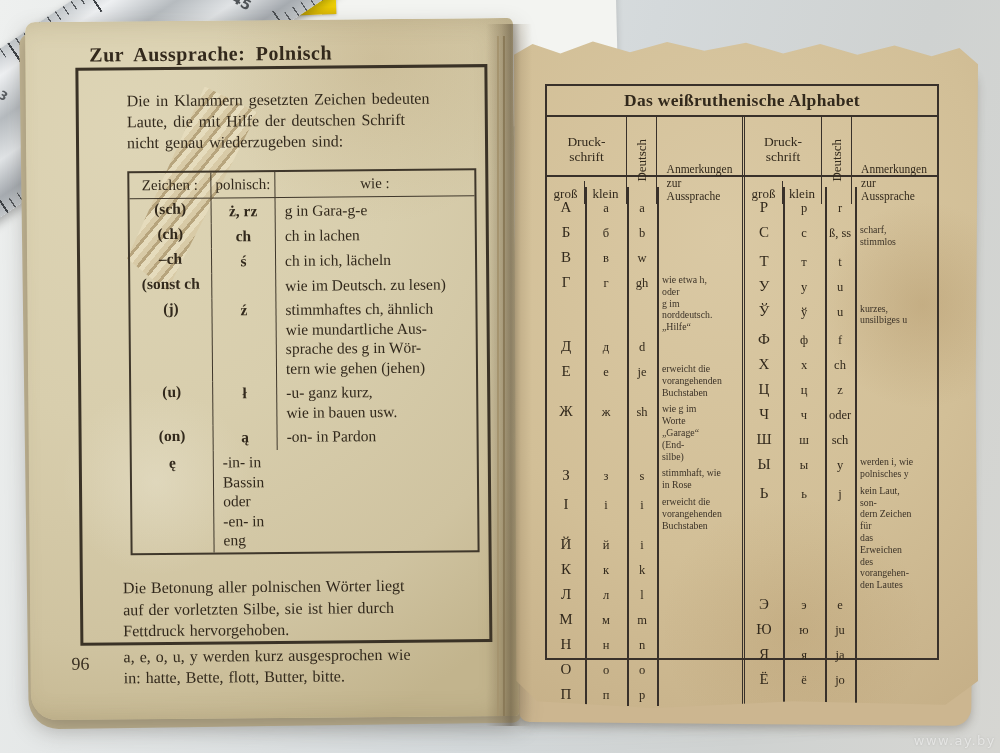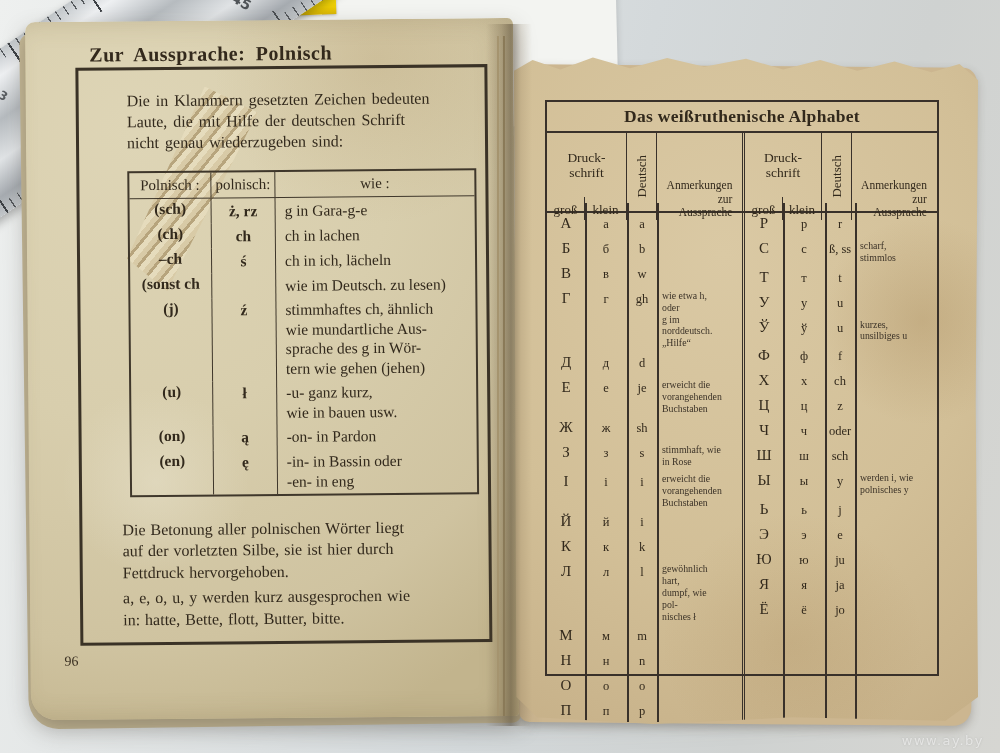--- a/index.html
+++ b/index.html
@@ -43,21 +43,21 @@
     border-radius:10px 6px 4px 26px;
     background:
       radial-gradient(circle at 72% 6%, rgba(165,135,85,.22), transparent 22%),
       radial-gradient(circle at 26% 66%, rgba(235,230,210,.45), transparent 16%),
       radial-gradient(120% 92% at 22% 16%, #ded5b6 0%, #d8cead 45%, #cfc3a0 80%, #c2b48d 100%);
     box-shadow:0 10px 22px rgba(60,55,45,.35), inset -14px 0 26px rgba(110,90,55,.22);}
   .tear{position:absolute;left:100px;top:66px;width:132px;height:204px;
     clip-path:polygon(60% 0,100% 13%,30% 100%,0 84%);
     background:repeating-linear-gradient(130deg,#d8caa6 0 5px,#b5a27a 5px 8px,#e6dcbd 8px 13px);
     border-radius:8px;opacity:.95;}
-  .page-right{position:absolute;left:514px;top:52px;width:464px;height:672px;
+  .page-right{position:absolute;left:514px;top:36px;width:464px;height:672px;
     background:
       radial-gradient(circle at 88% 40%, rgba(150,115,65,.25), transparent 18%),
       radial-gradient(circle at 60% 88%, rgba(155,120,70,.18), transparent 20%),
       radial-gradient(115% 95% at 45% 30%, #dac9a4 0%, #d2bf97 50%, #c6b088 85%, #b49b74 100%);
     clip-path:polygon(0 2.8%,4% 1.2%,10% 2.6%,17% .8%,25% 2.4%,33% .9%,41% 2.2%,50% 1%,58% 2.6%,66% 1.2%,74% 2.8%,82% 1.4%,90% 3%,96% 1.8%,100% 4.2%,99.5% 52%,100% 96%,93% 99.5%,60% 99%,30% 100%,5% 99%,.5% 96%);
     filter:drop-shadow(0 10px 14px rgba(60,50,35,.38));}
   .gutter{position:absolute;left:486px;top:24px;width:46px;height:702px;z-index:5;pointer-events:none;
     background:linear-gradient(90deg,rgba(90,75,50,0) 0%,rgba(95,80,55,.26) 34%,rgba(68,56,38,.42) 54%,rgba(120,100,70,.16) 76%,rgba(120,100,70,0) 100%);}
   .gutter i{position:absolute;top:12px;bottom:10px;width:1.5px;display:block;}
   .gutter .e1{left:11px;background:#a5946f;}
@@ -71,51 +71,51 @@
   .lp-outro{margin:22px 0 4px 0;font-size:16px;line-height:21.5px;white-space:pre-line;word-spacing:1px;}
   .lp-outro.o2{margin-top:2px;}
   .lpt{margin-left:8px;width:349px;border:2px solid #3f372b;box-sizing:border-box;}
   .lpt-row{display:grid;grid-template-columns:82px 64px 199px;}
   .lpt-row .c1,.lpt-row .c2{border-right:1.8px solid #3f372b;}
   .lpt-head{border-bottom:1.8px solid #3f372b;}
   .lpt-head span{text-align:center;font-size:15px;padding:4px 2px;}
   .cz{font-weight:bold;text-align:center;font-size:15.5px;line-height:20px;padding:0 2px;}
   .cp{font-weight:bold;text-align:center;font-size:15.5px;line-height:20px;padding:2.5px 2px;}
   .cw{font-size:15.5px;line-height:19.5px;padding:2.5px 2px 2.5px 9px;white-space:pre-line;}
-  .lp-num{position:absolute;left:34px;top:632px;font-size:14px;color:#3a3022;}
+  .lp-num{position:absolute;left:41px;top:632px;font-size:18px;color:#3a3022;}
   
   .rp-frame{position:absolute;left:31px;top:48px;width:394px;height:576px;
     border:2.5px solid #39312a;box-sizing:border-box;}
   .rp-title{height:31px;border-bottom:2.5px solid #39312a;display:flex;align-items:center;
     justify-content:center;font-weight:bold;font-size:17.5px;letter-spacing:.3px;box-sizing:border-box;}
-  .rp-head{height:80px;border-bottom:2px solid #39312a;display:grid;
+  .rp-head{height:60px;border-bottom:2px solid #39312a;display:grid;
     grid-template-columns:80px 30px 85px 80px 30px 84px;box-sizing:border-box;}
   .druck{display:flex;flex-direction:column;border-right:1.5px solid #39312a;box-sizing:border-box;}
   .druck .lbl{flex:1;display:flex;align-items:center;justify-content:center;
     font-size:13.5px;line-height:15px;text-align:center;white-space:pre-line;}
   .druck .subs{height:23px;display:grid;grid-template-columns:38px 1fr;}
   .druck .subs span{display:flex;align-items:flex-end;justify-content:center;font-size:13px;padding-bottom:2px;}
   .druck .subs span:first-child{border-right:1.5px solid #39312a;}
   .deutsch-cell{border-right:1.5px solid #39312a;display:flex;align-items:center;justify-content:center;box-sizing:border-box;}
   .deutsch-cell span{writing-mode:vertical-rl;transform:rotate(180deg);font-size:13px;}
-  .anm-cell{display:flex;align-items:center;justify-content:center;text-align:right;
+  .anm-cell{display:flex;align-items:center;justify-content:center;text-align:left;
     font-size:11.5px;line-height:13.5px;white-space:pre-line;margin-top:46px;}
   .g2s{border-left:3px double #39312a;box-sizing:border-box;}
   .rp-body{position:absolute;top:101px;bottom:0;left:0;right:0;display:grid;grid-template-columns:195px 1fr;}
   .alpha-group{position:relative;padding-top:7px;box-sizing:border-box;}
   .alpha-group.g2{border-left:3px double #39312a;}
   .alpha-group .vl{position:absolute;top:0;bottom:0;width:1.5px;background:#39312a;display:block;}
   .v1{left:38px}.v2{left:80px}.v3{left:110px}
   .a-row{display:grid;grid-template-columns:38px 42px 30px 1fr;min-height:25px;position:relative;z-index:1;}
   .a-g{text-align:center;font-size:15px;line-height:20px;padding-top:3px;}
   .a-k{text-align:center;font-size:12.5px;line-height:20px;padding-top:4px;}
   .a-d{text-align:center;font-size:12.5px;line-height:20px;padding-top:4px;}
   .a-a{font-size:9.8px;line-height:11.8px;padding:5px 20px 0 5px;white-space:pre-line;color:#3b3227;}
   
-  .watermark{position:absolute;right:16px;bottom:5px;z-index:10;
+  .watermark{position:absolute;right:4px;bottom:5px;z-index:10;
     font-family:"DejaVu Sans",sans-serif;font-size:13px;letter-spacing:1.5px;
     color:rgba(255,255,255,.55);text-shadow:0 0 2px rgba(130,130,125,.35);}
 </style>
 </head>
 <body>
 
 <div id="stage">
 
   <div class="paper-white"></div>
   <div class="sticky-note"></div>
@@ -136,21 +136,21 @@
 
   <div class="page-left">
     <div class="tear"></div>
     <div class="lp-title">Zur Aussprache: Polnisch</div>
     <div class="lp-frame">
       <p class="lp-intro">Die in Klammern gesetzten Zeichen bedeuten
 Laute, die mit Hilfe der deutschen Schrift
 nicht genau wiederzugeben sind:</p>
       <div class="lpt">
         <div class="lpt-row lpt-head">
-          <span class="c1">Polnisch :</span>
+          <span class="c1">Zeichen :</span>
           <span class="c2">polnisch:</span>
           <span class="c3">wie :</span>
         </div>
         <div id="lpt-body">
             <div class="lpt-row">
               <span class="c1 cz">(sch)</span>
               <span class="c2 cp">ż, rz</span>
               <span class="c3 cw">g in Gara-g-e</span>
             </div>
             <div class="lpt-row">
@@ -181,21 +181,20 @@
               <span class="c2 cp">ł</span>
               <span class="c3 cw">-u- ganz kurz,
 wie in bauen usw.</span>
             </div>
             <div class="lpt-row">
               <span class="c1 cz">(on)</span>
               <span class="c2 cp">ą</span>
               <span class="c3 cw">-on- in Pardon</span>
             </div>
             <div class="lpt-row">
-              <span class="c1 cz">(en)</span>
               <span class="c2 cp">ę</span>
               <span class="c3 cw">-in- in Bassin oder
 -en- in eng</span>
             </div>
           </div>
       </div>
       <p class="lp-outro">Die Betonung aller polnischen Wörter liegt
 auf der vorletzten Silbe, sie ist hier durch
 Fettdruck hervorgehoben.</p>
       <p class="lp-outro o2">a, e, o, u, y werden kurz ausgesprochen wie
@@ -279,20 +278,23 @@
               <span class="a-k">е</span>
               <span class="a-d">je</span>
               <span class="a-a">erweicht die
 vorangehenden
 Buchstaben</span>
             </div>
             <div class="a-row">
               <span class="a-g">Ж</span>
               <span class="a-k">ж</span>
               <span class="a-d">sh</span>
+              <span class="a-a">wie g im Worte
+„Garage“ (End-
+silbe)</span>
             </div>
             <div class="a-row">
               <span class="a-g">З</span>
               <span class="a-k">з</span>
               <span class="a-d">s</span>
               <span class="a-a">stimmhaft, wie
 in Rose</span>
             </div>
             <div class="a-row">
               <span class="a-g">І</span>
@@ -311,23 +313,20 @@
             <div class="a-row">
               <span class="a-g">К</span>
               <span class="a-k">к</span>
               <span class="a-d">k</span>
               <span class="a-a"></span>
             </div>
             <div class="a-row">
               <span class="a-g">Л</span>
               <span class="a-k">л</span>
               <span class="a-d">l</span>
-              <span class="a-a">gewöhnlich hart,
-dumpf, wie pol-
-nisches ł</span>
             </div>
             <div class="a-row">
               <span class="a-g">М</span>
               <span class="a-k">м</span>
               <span class="a-d">m</span>
               <span class="a-a"></span>
             </div>
             <div class="a-row">
               <span class="a-g">Н</span>
               <span class="a-k">н</span>
@@ -416,20 +415,25 @@
               <span class="a-g">Ы</span>
               <span class="a-k">ы</span>
               <span class="a-d">y</span>
               <span class="a-a">werden i, wie
 polnisches y</span>
             </div>
             <div class="a-row">
               <span class="a-g">Ь</span>
               <span class="a-k">ь</span>
               <span class="a-d">j</span>
+              <span class="a-a">kein Laut, son-
+dern Zeichen für
+das Erweichen
+des vorangehen-
+den Lautes</span>
             </div>
             <div class="a-row">
               <span class="a-g">Э</span>
               <span class="a-k">э</span>
               <span class="a-d">e</span>
               <span class="a-a"></span>
             </div>
             <div class="a-row">
               <span class="a-g">Ю</span>
               <span class="a-k">ю</span>

